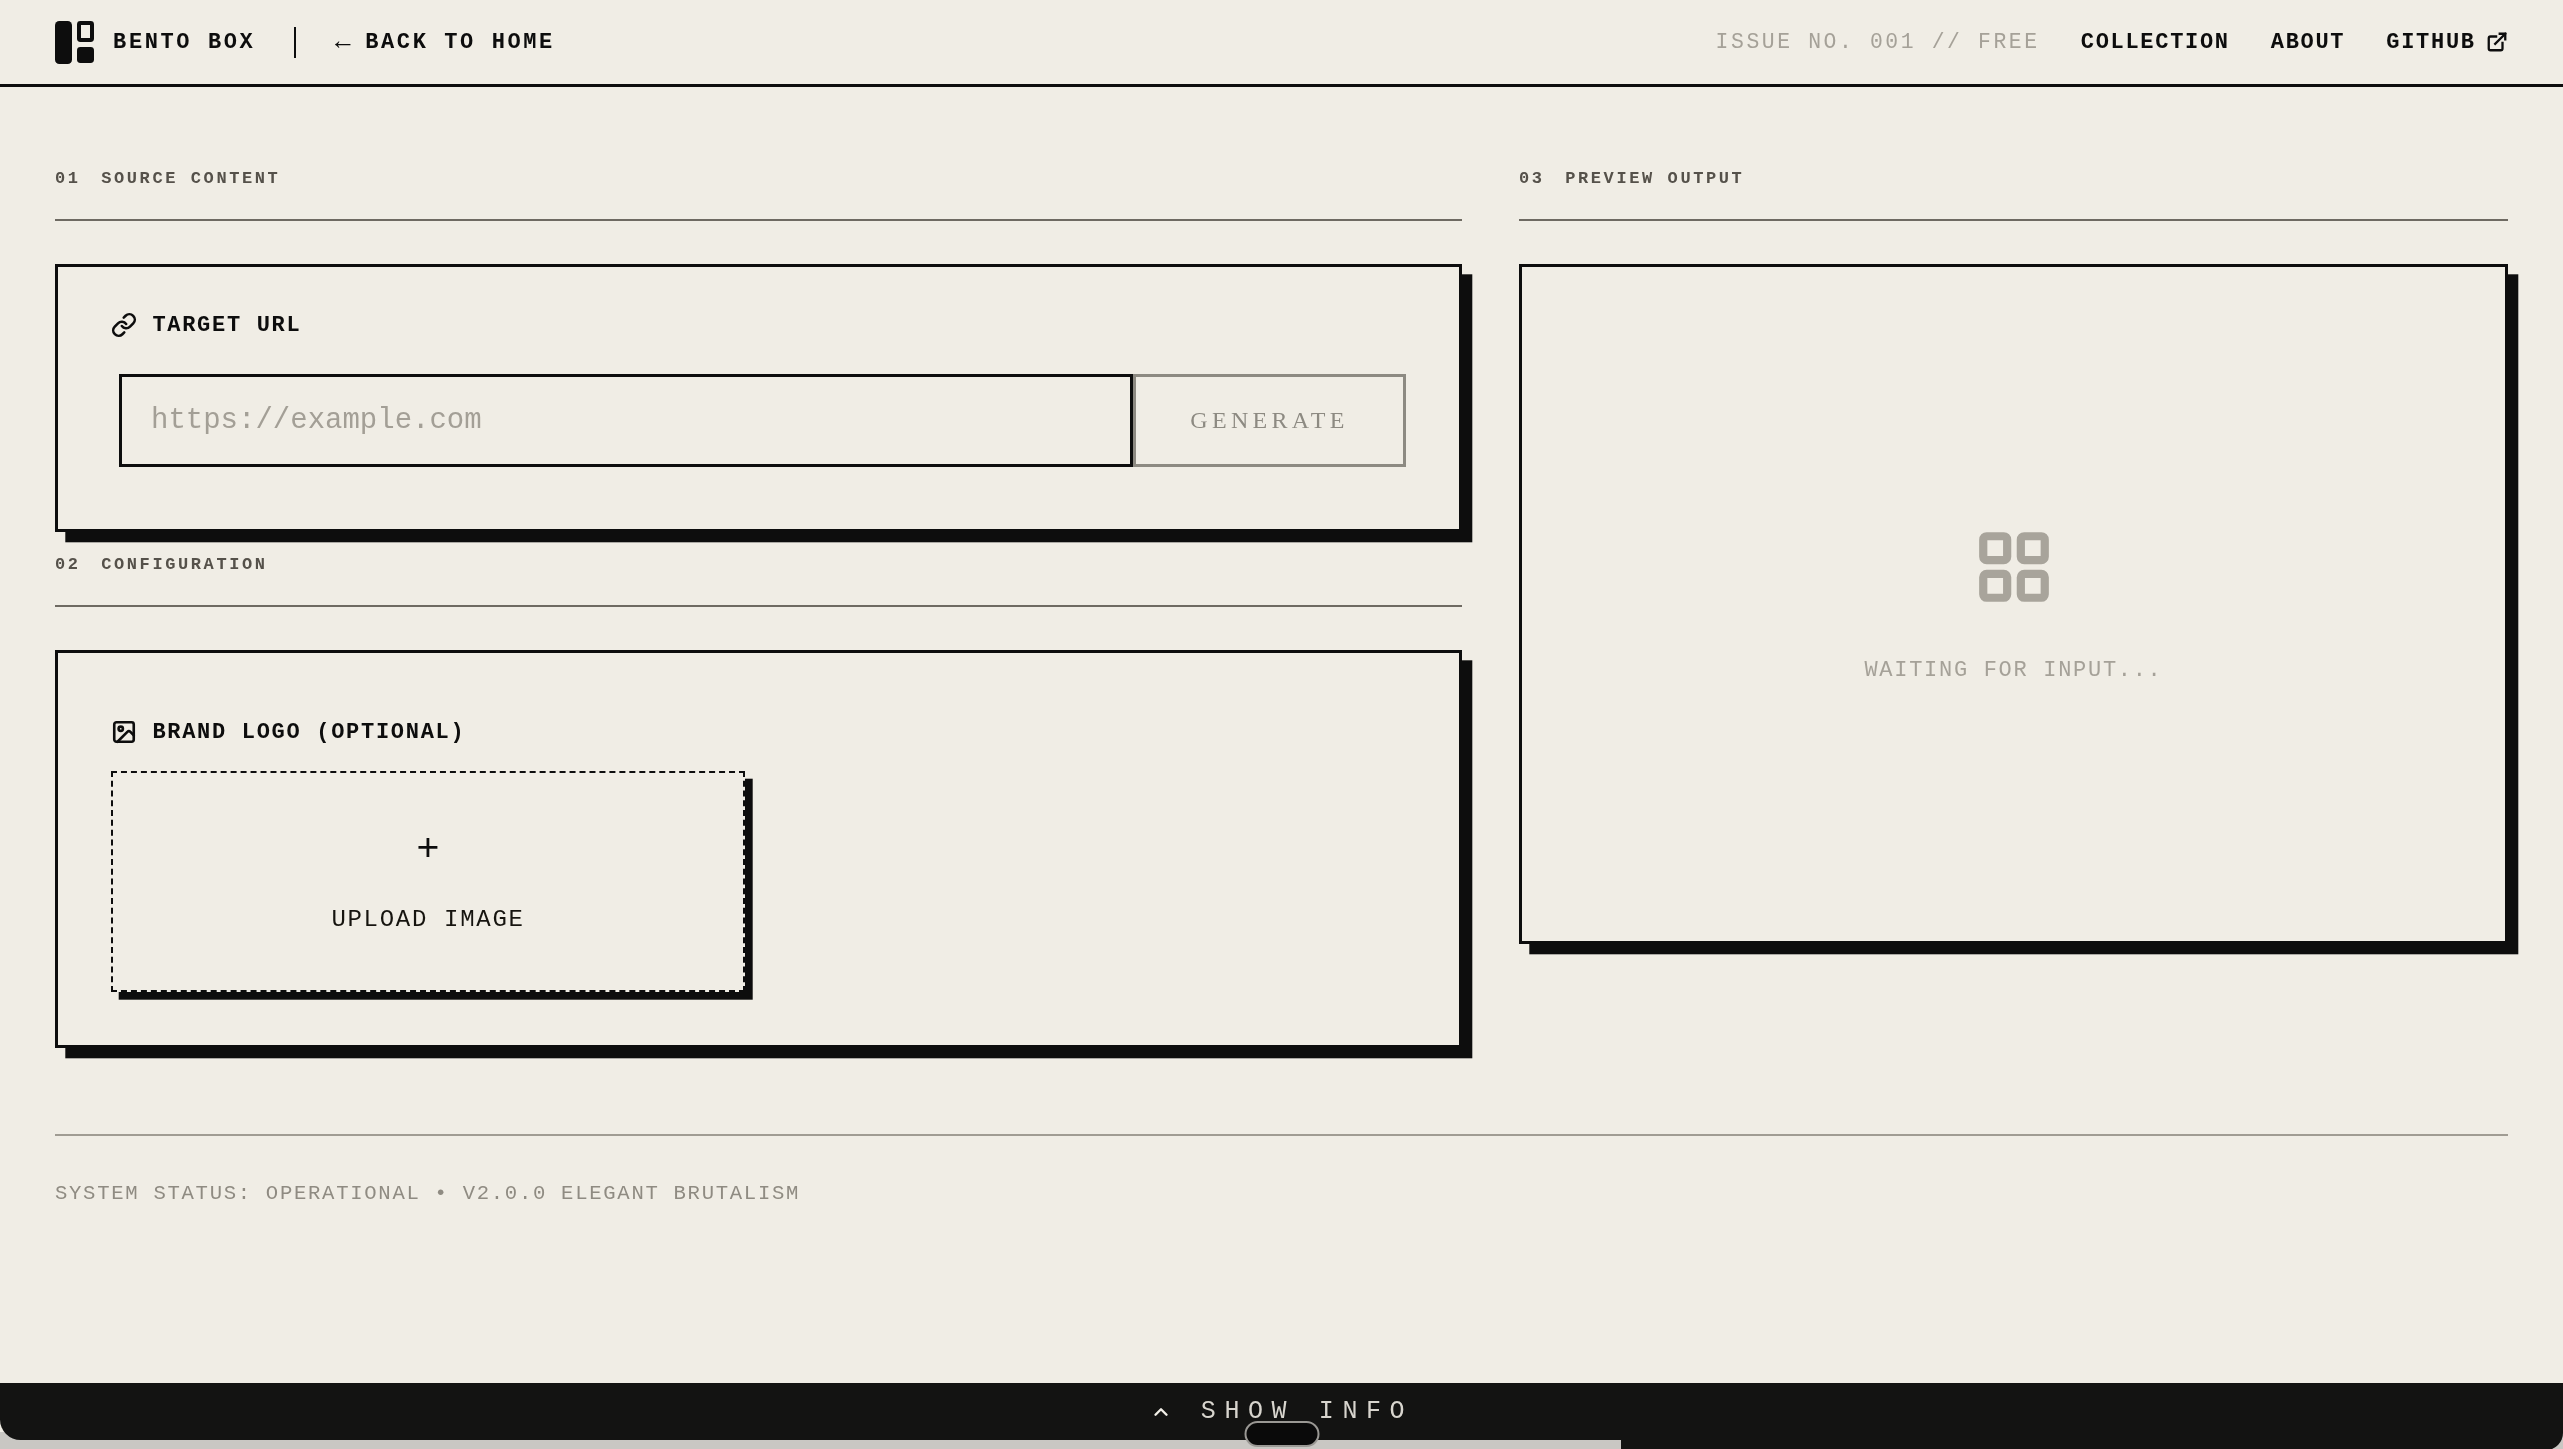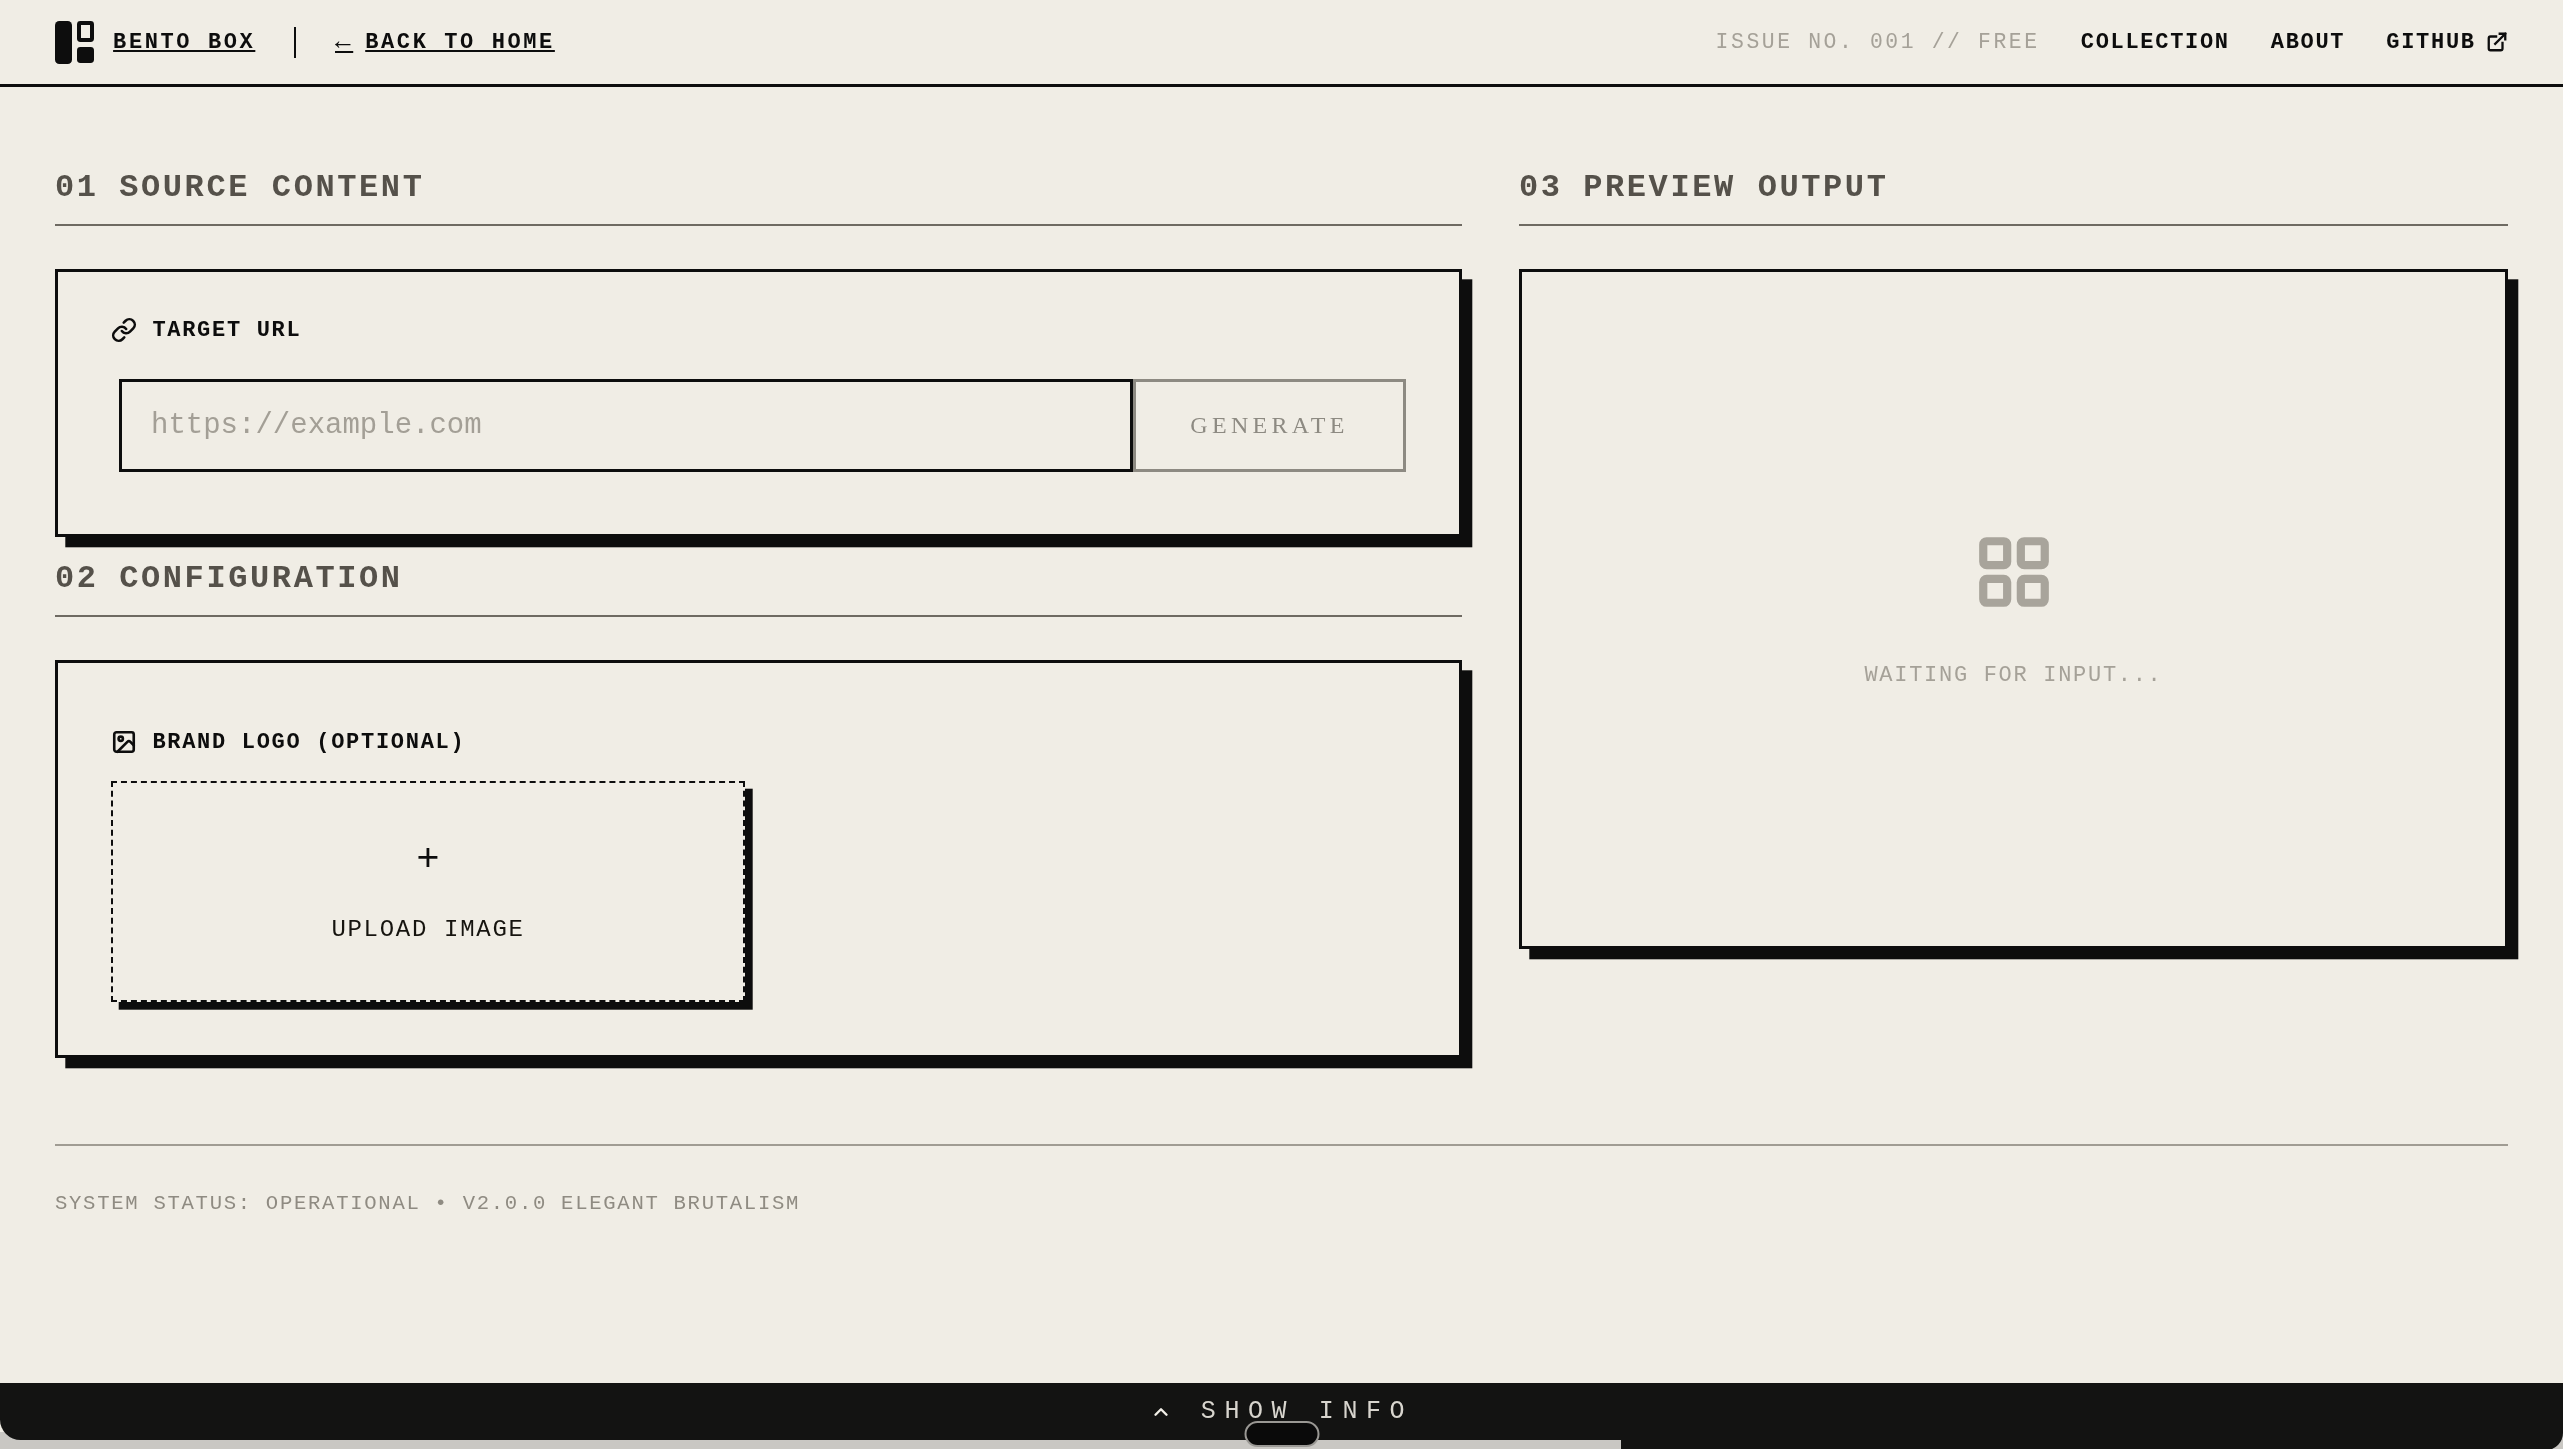--- a/index.html
+++ b/index.html
@@ -9,21 +9,21 @@
     background:#f0ede5; color:#0d0d0d;
     font-family:"Liberation Mono", monospace;
   }
 
   
   .topnav {
     height:87px; border-bottom:3.4px solid #0d0d0d;
     display:flex; align-items:center; justify-content:space-between;
     padding:0 55px;
   }
-  .nav-left { display:flex; align-items:center; gap:39px;text-decoration:underline; }
+  .nav-left { display:flex; align-items:center; gap:39px; }
   .brand { display:flex; align-items:center; gap:19px; cursor:pointer; }
   .logo-mark { display:flex; gap:5.1px; align-items:center; }
   .logo-bar { width:17px; height:43px; background:#0d0d0d; border-radius:4.3px; }
   .logo-col { display:flex; flex-direction:column; gap:5.1px; }
   .logo-sq-outline { width:17px; height:20.6px; border:4.3px solid #0d0d0d; border-radius:3.4px; background:transparent; }
   .logo-sq-fill { width:17px; height:15.4px; background:#0d0d0d; border-radius:3.4px; }
   .brand-name { font-weight:bold; font-size:22px; letter-spacing:2.6px; }
   .nav-divider { width:1.7px; height:31px; background:#0d0d0d; }
   .back-link { display:flex; align-items:center; gap:12px; font-weight:bold; font-size:22px; letter-spacing:2.6px; cursor:pointer; }
   .back-arrow { font-size:26px; font-weight:normal; }
@@ -44,22 +44,22 @@
   .qr-sq { border:4.3px solid #0d0d0d; background:transparent; }
   .qr-sq--fill { border:none; background:#0d0d0d; }
   .page-title { font-size:38px; font-weight:500; letter-spacing:2.6px; }
   .theme-toggle { background:none; border:none; cursor:pointer; color:#0d0d0d; padding:5.1px; }
   .theme-toggle svg { width:34px; height:34px; display:block; }
 
   
   .columns { display:grid; grid-template-columns:1407px 989px; column-gap:57px; margin-top:82px; align-items:start; }
   .section-header {
     display:flex; gap:20.6px; align-items:baseline;
-    font-size:32px; font-weight:bold; letter-spacing:2.6px; color:#55514a;
-    padding-bottom:18px; border-bottom:2.6px solid #6e6a62;
+    font-size:17px; font-weight:bold; letter-spacing:2.6px; color:#55514a;
+    padding-bottom:31px; border-bottom:2.6px solid #6e6a62;
   }
   .card {
     margin-top:43px; border:3.4px solid #0d0d0d; background:#f0ede5;
     box-shadow:10.3px 10.3px 0 #0d0d0d;
   }
   .card--source { padding:45px 53px 62px; }
   .field-label { display:flex; align-items:center; gap:15.4px; font-size:22px; font-weight:bold; letter-spacing:1.7px; }
   .field-label svg { width:26px; height:26px; display:block; }
   .input-row { display:flex; margin-top:36px; height:93px;padding-left:8px; }
   .url-input {

